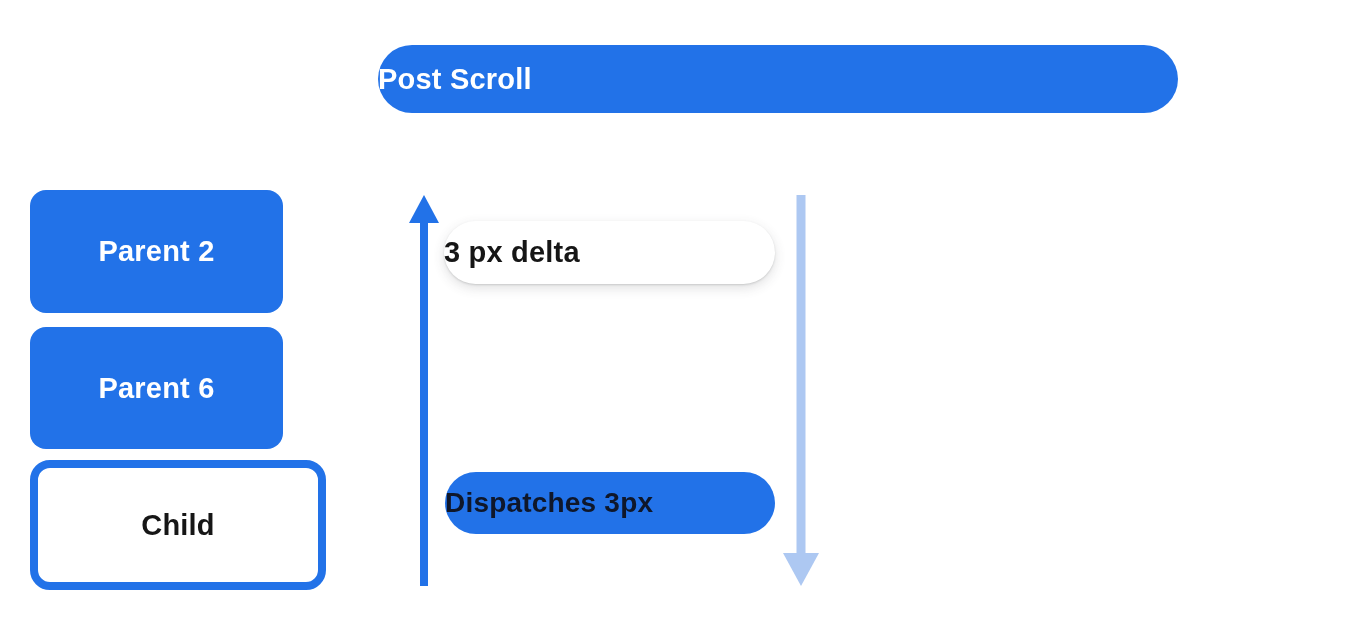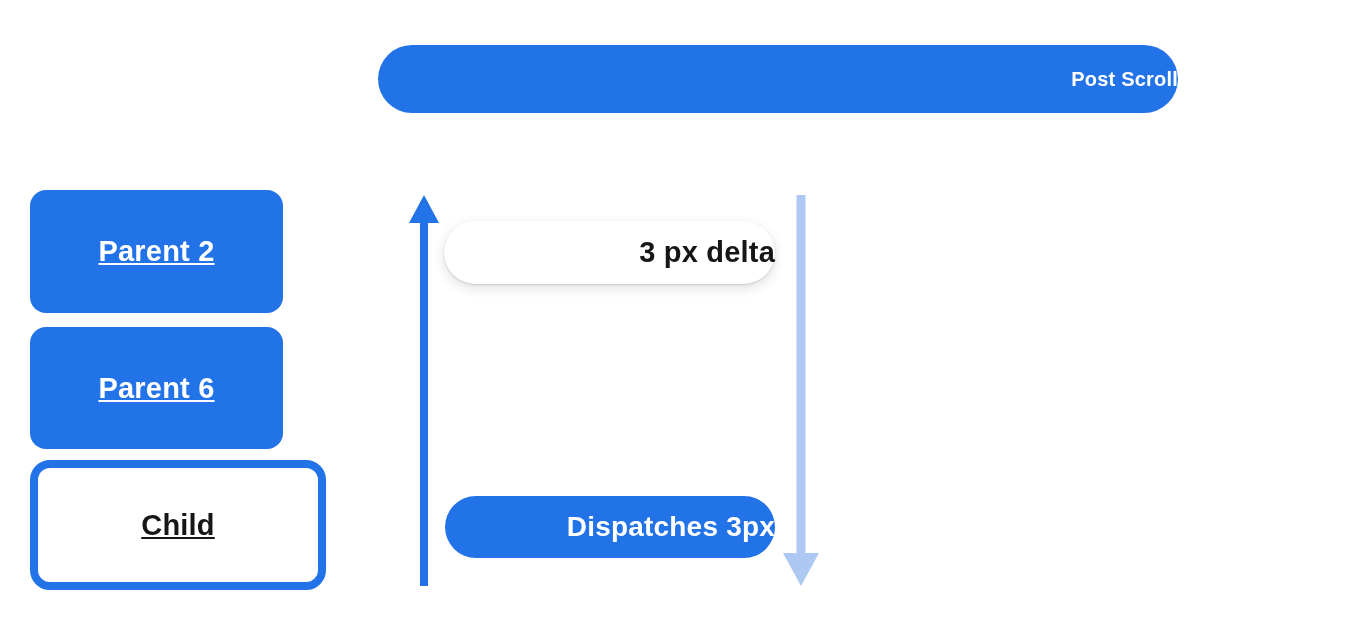--- a/index.html
+++ b/index.html
@@ -17,69 +17,68 @@
     overflow: hidden;
     font-family: "Liberation Sans", sans-serif;
     font-weight: 700;
   }
   .banner {
     position: absolute;
     left: 378px; top: 45px;
     width: 800px; height: 68px;
     background: var(--blue);
     border-radius: 34px;
-    display: flex; align-items: center; justify-content: flex-end;
+    display: flex; align-items: center; justify-content: flex-start;
     color: #ffffff;
-    font-size: 20px;
+    font-size: 29px;
     letter-spacing: 0.2px;
   }
   .node {
     position: absolute;
     left: 30px;
     width: 253px;
     border-radius: 16px;
     display: flex; align-items: center; justify-content: center;
     font-size: 29px;
     letter-spacing: 0.2px;
-    text-decoration: underline;
   }
   .node.filled {
     background: var(--blue);
     color: #ffffff;
   }
   .node.parent2 { top: 190px; height: 123px; }
   .node.parent1 { top: 327px; height: 122px; }
   .node.child {
     top: 460px; height: 130px;
     width: 296px;
     background: #ffffff;
     border: 8px solid var(--blue);
     border-radius: 20px;
     color: var(--ink);
   }
   .pill {
     position: absolute;
-    display: flex; align-items: center; justify-content: flex-end;
+    display: flex; align-items: center; justify-content: flex-start;
     letter-spacing: 0.2px;
   }
   .pill.white {
     left: 444px; top: 221px;
     width: 331px; height: 63px;
     background: #ffffff;
     border-radius: 32px;
     box-shadow: 0 1px 2px rgba(60,64,67,0.18), 0 4px 12px rgba(60,64,67,0.16);
     color: var(--ink);
     font-size: 29px;
   }
   .pill.blue {
-    left: 445px; top: 496px;
+    left: 445px; top: 472px;
     width: 330px; height: 62px;
     background: var(--blue);
     border-radius: 31px;
-    color: #ffffff;
+    color: #0f172a;
     font-size: 28px;
   }
   .arrow { position: absolute; display: block; }
   .arrow.up   { left: 409px; top: 195px; }
   .arrow.down { left: 783px; top: 195px; }
 </style>
 </head>
 <body>
 
 <div class="canvas">

